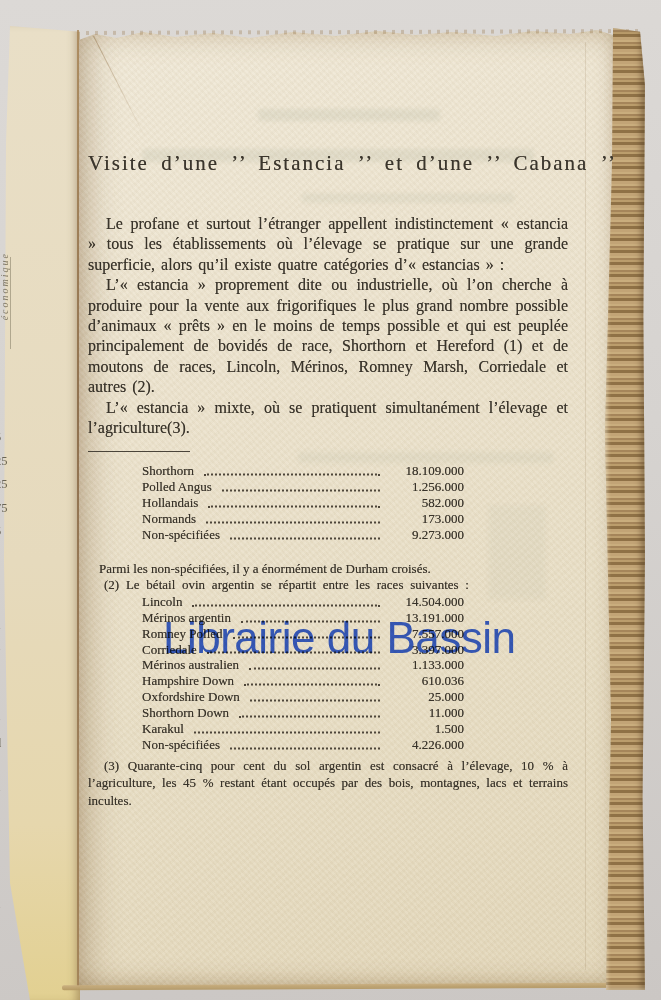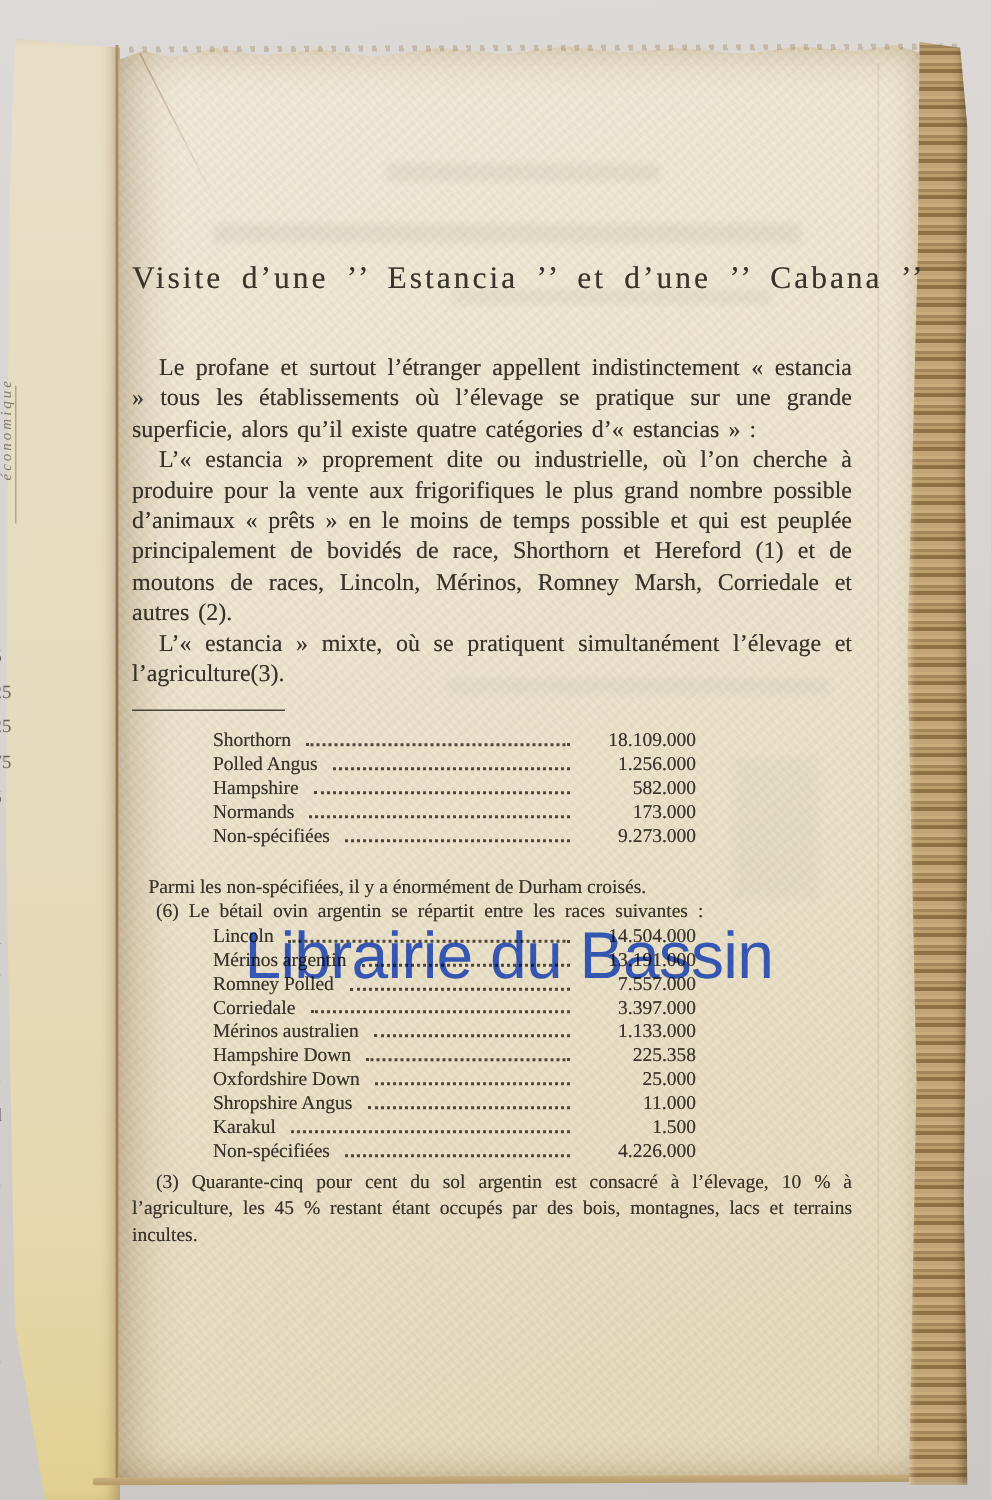--- a/index.html
+++ b/index.html
@@ -83,21 +83,21 @@
       #c9ad7d 0 2px,#a5855a 2px 4px,#bb9d6c 4px 6px,#8f7146 6px 9px,#c2a476 9px 12px);
     box-shadow:inset 3px 0 4px rgba(255,248,228,.55), inset -4px 0 6px rgba(80,60,35,.5);
   }
   
   .ghost{
     position:absolute;background:#8f9a84;opacity:.13;filter:blur(2px);
     border-radius:2px;z-index:5;
   }
   
   .content{
-    position:absolute;left:88px;top:170px;width:480px;z-index:10;
+    position:absolute;left:88px;top:148px;width:480px;z-index:10;
     color:#38332a;text-shadow:0 0 .35px rgba(56,48,38,.6);
   }
   .title{
     margin:0 40px 36px 0;font-size:21px;font-weight:normal;line-height:30px;
     letter-spacing:2px;word-spacing:5px;text-align:center;color:#3a352c;
     white-space:nowrap;
   }
   .bodytext p{
     margin:0;font-size:16px;line-height:20.4px;text-align:justify;
     text-indent:18px;word-spacing:2px;
@@ -182,39 +182,39 @@
             <span class="fn-label">Shorthorn</span>
             <span class="fn-dots"></span>
             <span class="fn-value">18.109.000</span>
           </div>
           <div class="fn-row">
             <span class="fn-label">Polled Angus</span>
             <span class="fn-dots"></span>
             <span class="fn-value">1.256.000</span>
           </div>
           <div class="fn-row">
-            <span class="fn-label">Hampshire</span>
+            <span class="fn-label">Hollandais</span>
             <span class="fn-dots"></span>
             <span class="fn-value">582.000</span>
           </div>
           <div class="fn-row">
             <span class="fn-label">Normands</span>
             <span class="fn-dots"></span>
             <span class="fn-value">173.000</span>
           </div>
           <div class="fn-row">
             <span class="fn-label">Non-spécifiées</span>
             <span class="fn-dots"></span>
             <span class="fn-value">9.273.000</span>
           </div>
         </div>
 
       <div class="fn-parmi">Parmi les non-spécifiées, il y a énormément de Durham croisés.</div>
 
-      <div class="fn-intro">(6) Le bétail ovin argentin se répartit entre les races suivantes :</div>
+      <div class="fn-intro">(2) Le bétail ovin argentin se répartit entre les races suivantes :</div>
       <div class="fn-table" id="fn2-table">
           <div class="fn-row">
             <span class="fn-label">Lincoln</span>
             <span class="fn-dots"></span>
             <span class="fn-value">14.504.000</span>
           </div>
           <div class="fn-row">
             <span class="fn-label">Mérinos argentin</span>
             <span class="fn-dots"></span>
             <span class="fn-value">13.191.000</span>
@@ -230,29 +230,29 @@
             <span class="fn-value">3.397.000</span>
           </div>
           <div class="fn-row">
             <span class="fn-label">Mérinos australien</span>
             <span class="fn-dots"></span>
             <span class="fn-value">1.133.000</span>
           </div>
           <div class="fn-row">
             <span class="fn-label">Hampshire Down</span>
             <span class="fn-dots"></span>
-            <span class="fn-value">225.358</span>
+            <span class="fn-value">610.036</span>
           </div>
           <div class="fn-row">
             <span class="fn-label">Oxfordshire Down</span>
             <span class="fn-dots"></span>
             <span class="fn-value">25.000</span>
           </div>
           <div class="fn-row">
-            <span class="fn-label">Shropshire Angus</span>
+            <span class="fn-label">Shorthorn Down</span>
             <span class="fn-dots"></span>
             <span class="fn-value">11.000</span>
           </div>
           <div class="fn-row">
             <span class="fn-label">Karakul</span>
             <span class="fn-dots"></span>
             <span class="fn-value">1.500</span>
           </div>
           <div class="fn-row">
             <span class="fn-label">Non-spécifiées</span>

